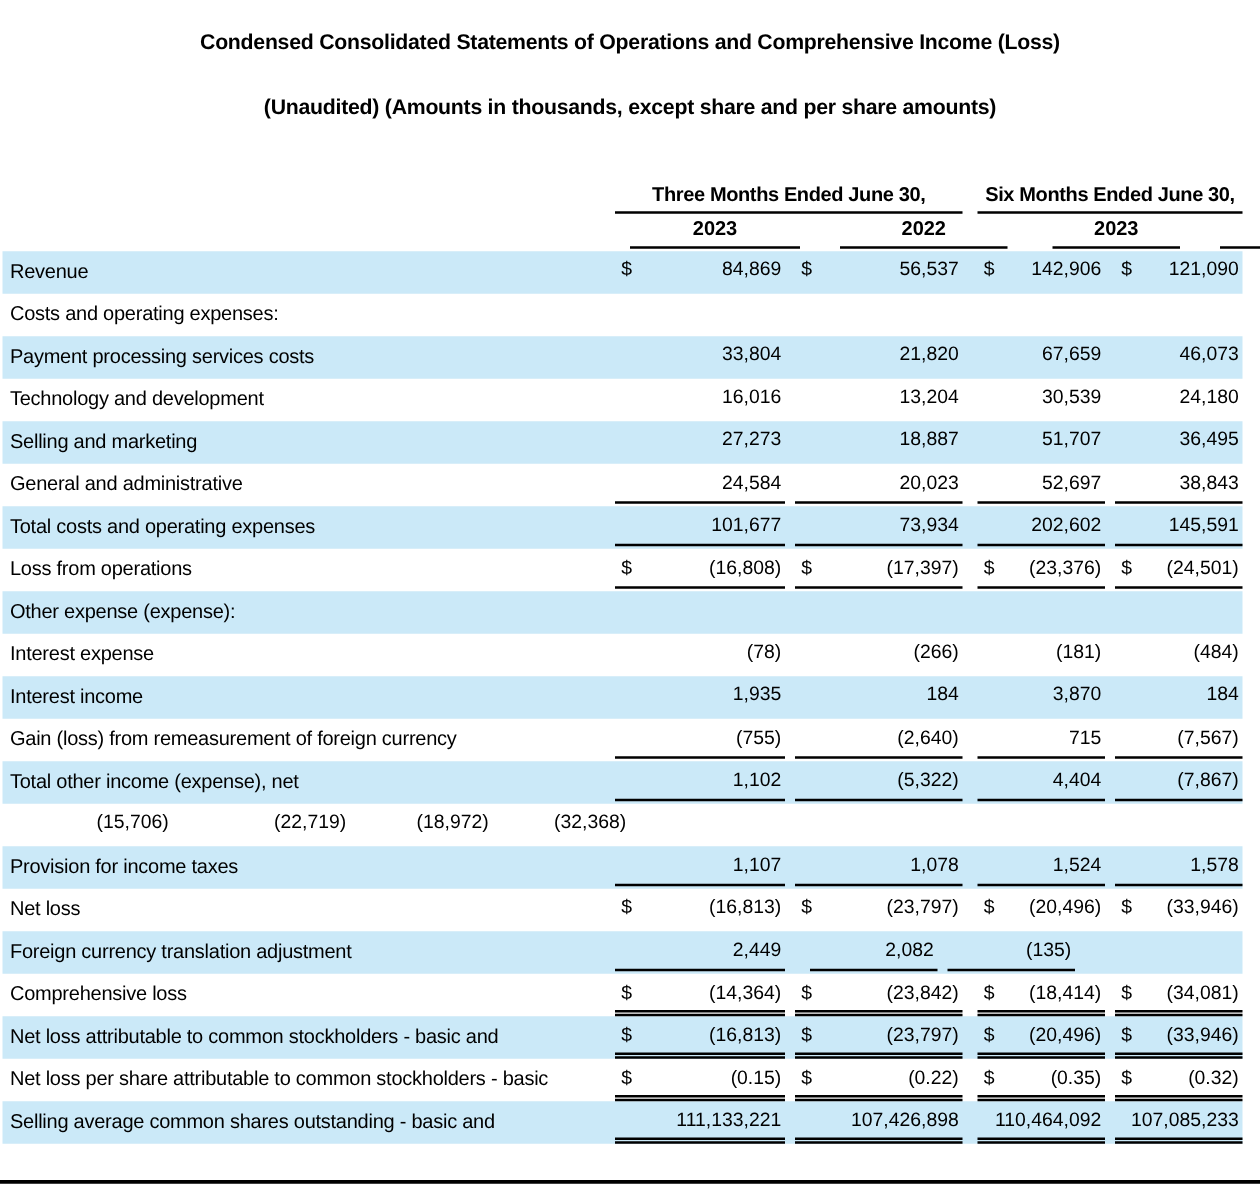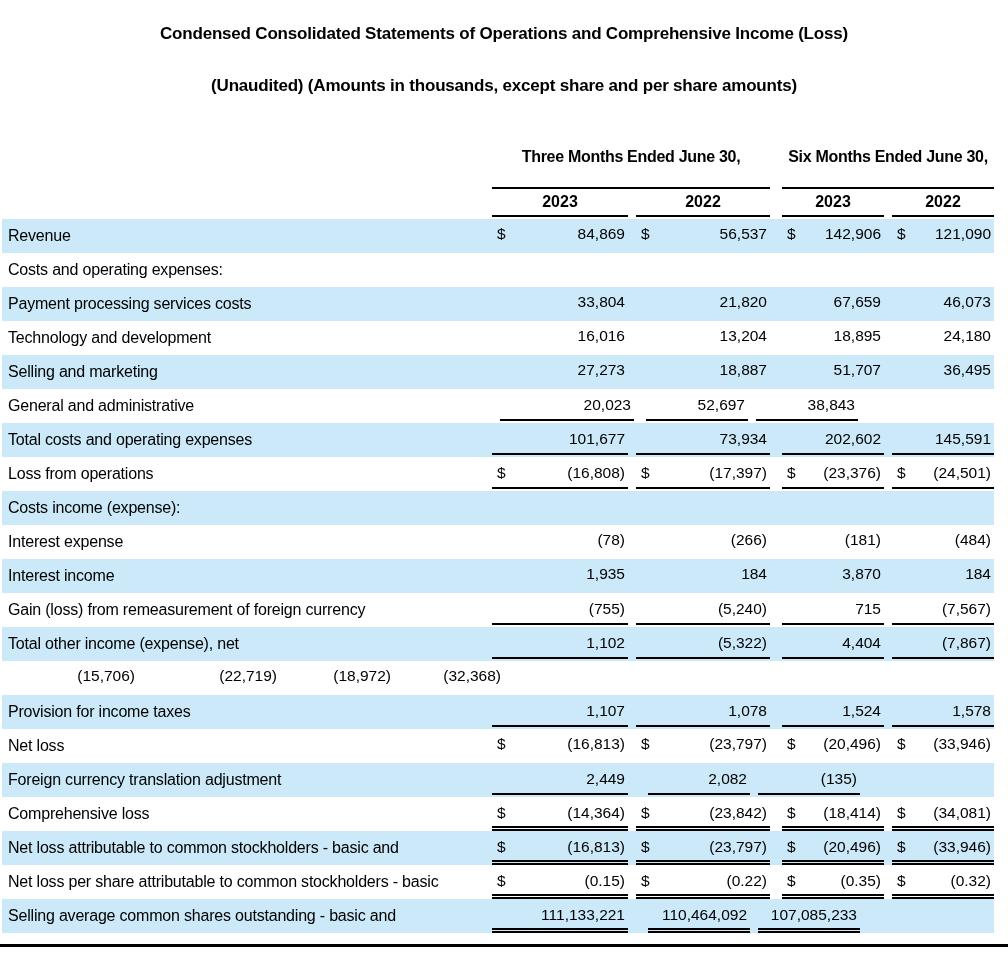--- a/index.html
+++ b/index.html
@@ -42,24 +42,24 @@
   .w-c3 { width: 102px; flex: 0 0 102px; }
   .w-g3 { width: 8px;  flex: 0 0 8px; }
   .w-c4 { width: 102px; flex: 0 0 102px; }
   .w-grp1 { width: 278px; flex: 0 0 278px; }
   .w-grp2 { width: 212px; flex: 0 0 212px; }
   .group-head {
     text-align: center;
     font-size: 16px;
     font-weight: bold;
     letter-spacing: -0.3px;
-    padding-bottom: 21px;
+    padding-bottom: 3px;
     border-bottom: 2px solid #000;
   }
-  .year-row { margin-top: 1px; }
+  .year-row { margin-top: 1px; gap: 12px; }
   .year-cell {
     text-align: center;
     font-size: 16px;
     font-weight: bold;
     padding: 3px 0 4px 0;
     border-bottom: 2px solid #000;
   }
   .rows { margin-top: 2px; }
   .row {
     display: flex;
@@ -231,21 +231,21 @@
     <div class="vcol w-c2">
       <div class="vcell">
               <span class="dollar"></span>
               <span class="val">13,204</span>
             </div>
     </div>
     <div class="w-g2"></div>
     <div class="vcol w-c3">
       <div class="vcell">
               <span class="dollar"></span>
-              <span class="val">18,895</span>
+              <span class="val">30,539</span>
             </div>
     </div>
     <div class="w-g3"></div>
     <div class="vcol w-c4">
       <div class="vcell">
               <span class="dollar"></span>
               <span class="val">24,180</span>
             </div>
     </div>
   </div>
@@ -276,20 +276,26 @@
     <div class="vcol w-c4">
       <div class="vcell">
               <span class="dollar"></span>
               <span class="val">36,495</span>
             </div>
     </div>
   </div>
 
   <div class="row">
     <div class="label w-label">General and administrative</div>
+    <div class="vcol w-c1">
+      <div class="vcell u-single">
+              <span class="dollar"></span>
+              <span class="val">24,584</span>
+            </div>
+    </div>
     <div class="w-g1"></div>
     <div class="vcol w-c2">
       <div class="vcell u-single">
               <span class="dollar"></span>
               <span class="val">20,023</span>
             </div>
     </div>
     <div class="w-g2"></div>
     <div class="vcol w-c3">
       <div class="vcell u-single">
@@ -362,21 +368,21 @@
     <div class="w-g3"></div>
     <div class="vcol w-c4">
       <div class="vcell u-single">
               <span class="dollar">$</span>
               <span class="val">(24,501)</span>
             </div>
     </div>
   </div>
 
   <div class="row shaded">
-    <div class="label w-label">Costs income (expense):</div>
+    <div class="label w-label">Other expense (expense):</div>
     <div class="vcol w-c1">
       <div class="vcell">
               <span class="dollar"></span>
               <span class="val"></span>
             </div>
     </div>
     <div class="w-g1"></div>
     <div class="vcol w-c2">
       <div class="vcell">
               <span class="dollar"></span>
@@ -466,21 +472,21 @@
     <div class="vcol w-c1">
       <div class="vcell u-single">
               <span class="dollar"></span>
               <span class="val">(755)</span>
             </div>
     </div>
     <div class="w-g1"></div>
     <div class="vcol w-c2">
       <div class="vcell u-single">
               <span class="dollar"></span>
-              <span class="val">(5,240)</span>
+              <span class="val">(2,640)</span>
             </div>
     </div>
     <div class="w-g2"></div>
     <div class="vcol w-c3">
       <div class="vcell u-single">
               <span class="dollar"></span>
               <span class="val">715</span>
             </div>
     </div>
     <div class="w-g3"></div>
@@ -735,20 +741,26 @@
 
   <div class="row shaded">
     <div class="label w-label">Selling average common shares outstanding - basic and</div>
     <div class="vcol w-c1">
       <div class="vcell u-double">
               <span class="dollar"></span>
               <span class="val">111,133,221</span>
             </div>
     </div>
     <div class="w-g1"></div>
+    <div class="vcol w-c2">
+      <div class="vcell u-double">
+              <span class="dollar"></span>
+              <span class="val">107,426,898</span>
+            </div>
+    </div>
     <div class="w-g2"></div>
     <div class="vcol w-c3">
       <div class="vcell u-double">
               <span class="dollar"></span>
               <span class="val">110,464,092</span>
             </div>
     </div>
     <div class="w-g3"></div>
     <div class="vcol w-c4">
       <div class="vcell u-double">

